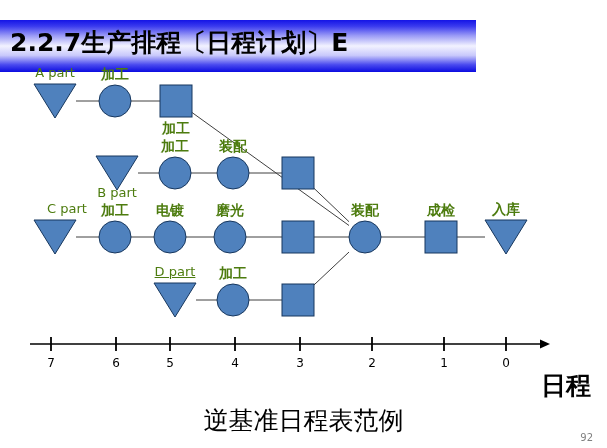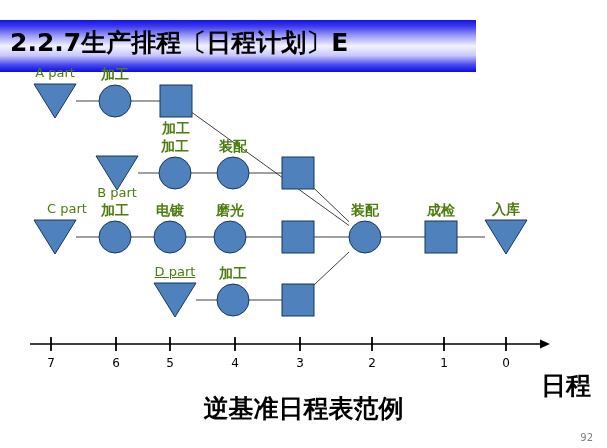--- a/index.html
+++ b/index.html
@@ -85,26 +85,26 @@
     font-size: 25px;
     font-weight: bold;
     color: #000000;
     white-space: nowrap;
     margin-top: 40px;
   }
 
   #caption {
     position: absolute;
     left: 0;
-    top: 392px;
+    top: 404px;
     width: 607px;
     text-align: center;
     font-family: "DejaVu Serif", "Liberation Serif", serif;
     font-size: 25px;
-    font-weight: bold;
+    font-weight: normal;
     color: #000000;
   }
 
   #page-number {
     position: absolute;
     right: 14px;
     bottom: 5px;
     font-family: "DejaVu Sans", "Liberation Sans", sans-serif;
     font-size: 10px;
     color: #808080;

